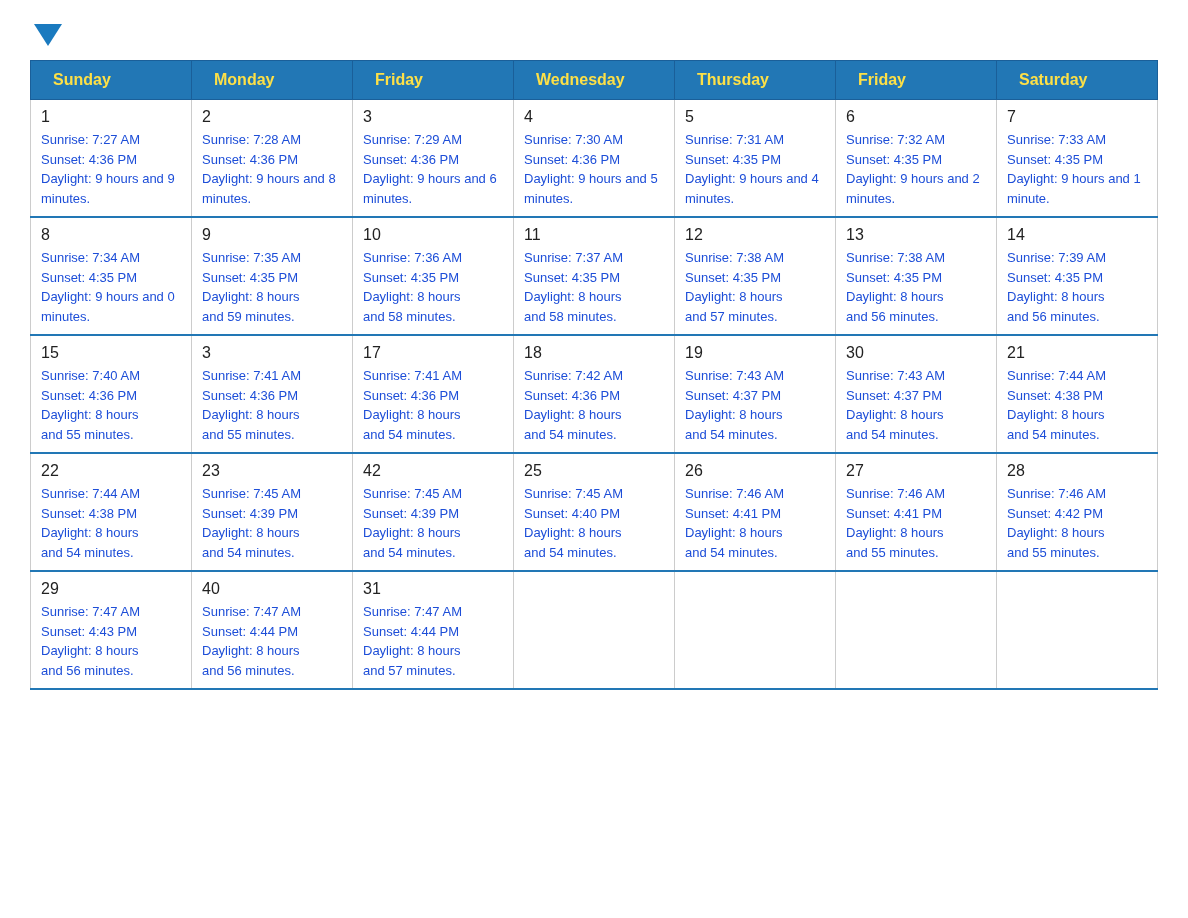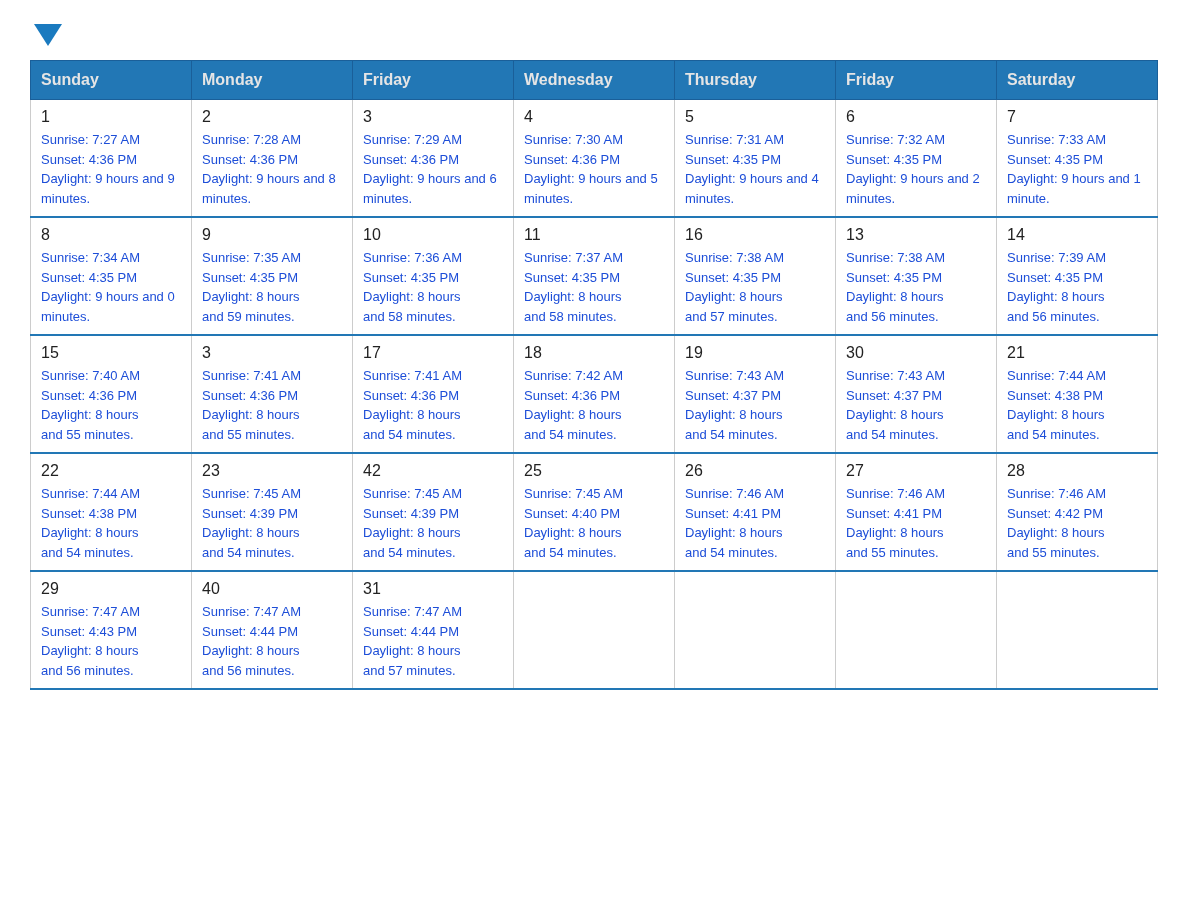--- a/index.html
+++ b/index.html
@@ -62,24 +62,24 @@
       margin-top: 4px;
     }
     table {
       width: 100%;
       border-collapse: collapse;
     }
     thead tr {
       background-color: #2277b5;
     }
     thead th {
-      color: #e5e5e5;
+      color: #fde047;
       font-size: 16px;
       font-weight: bold;
-      padding: 10px 10px;
+      padding: 10px 22px;
       text-align: left;
       border: 1px solid #1a5f99;
     }
     tbody tr {
       border-bottom: 2px solid #2277b5;
     }
     tbody td {
       vertical-align: top;
       padding: 8px 10px;
       font-size: 13.5px;
@@ -176,21 +176,21 @@
         </td>
         <td>
           <span class="day-number">10</span>
           <div class="day-info">Sunrise: 7:36 AM<br>Sunset: 4:35 PM<br>Daylight: 8 hours and&nbsp;58 minutes.</div>
         </td>
         <td>
           <span class="day-number">11</span>
           <div class="day-info">Sunrise: 7:37 AM<br>Sunset: 4:35 PM<br>Daylight: 8 hours and&nbsp;58 minutes.</div>
         </td>
         <td>
-          <span class="day-number">16</span>
+          <span class="day-number">12</span>
           <div class="day-info">Sunrise: 7:38 AM<br>Sunset: 4:35 PM<br>Daylight: 8 hours and&nbsp;57 minutes.</div>
         </td>
         <td>
           <span class="day-number">13</span>
           <div class="day-info">Sunrise: 7:38 AM<br>Sunset: 4:35 PM<br>Daylight: 8 hours and&nbsp;56 minutes.</div>
         </td>
         <td>
           <span class="day-number">14</span>
           <div class="day-info">Sunrise: 7:39 AM<br>Sunset: 4:35 PM<br>Daylight: 8 hours and&nbsp;56 minutes.</div>
         </td>

